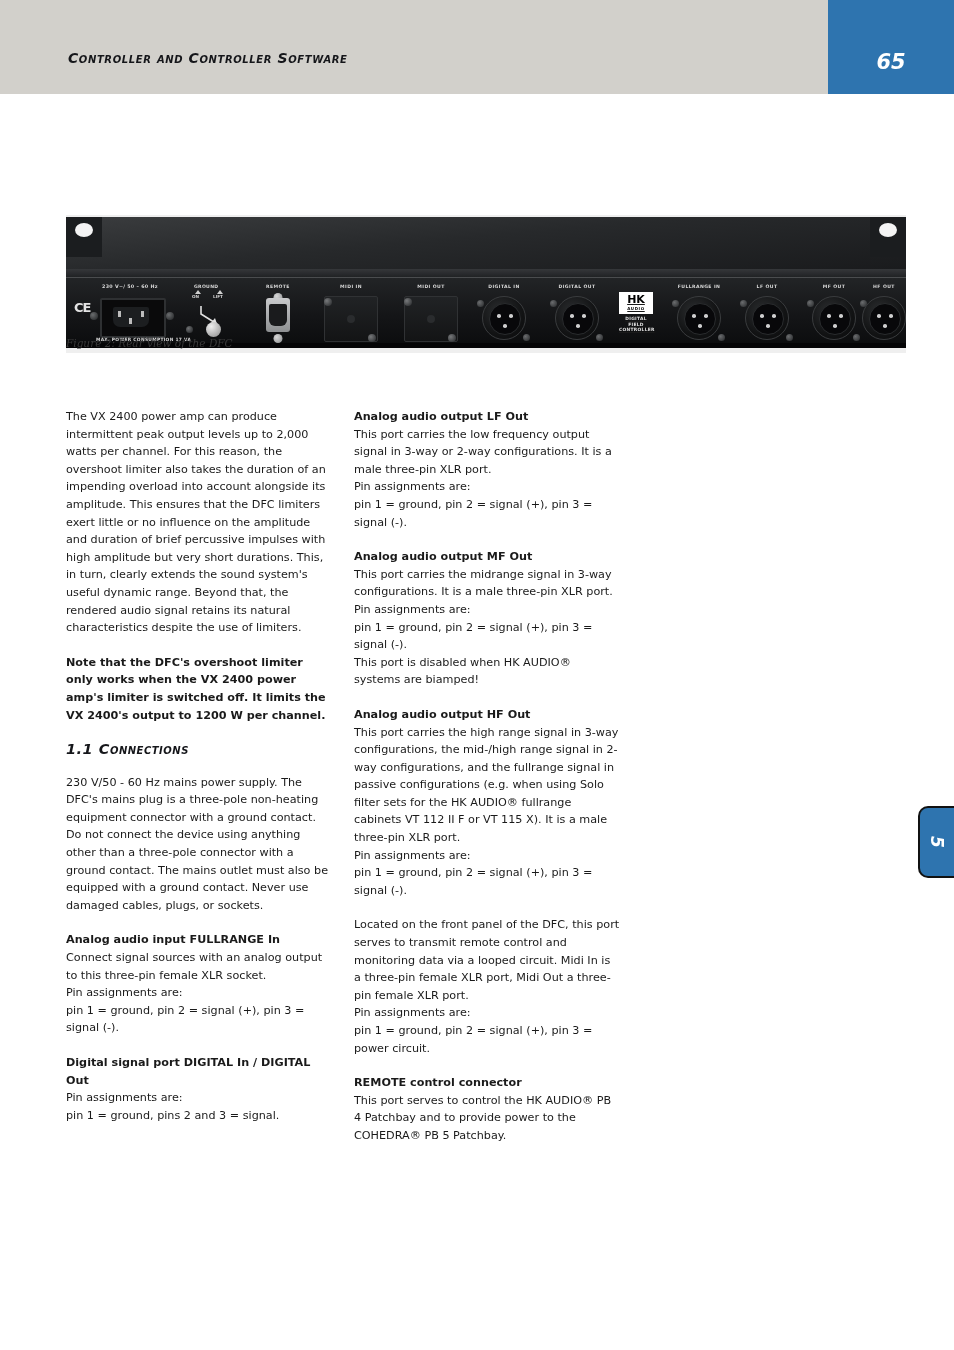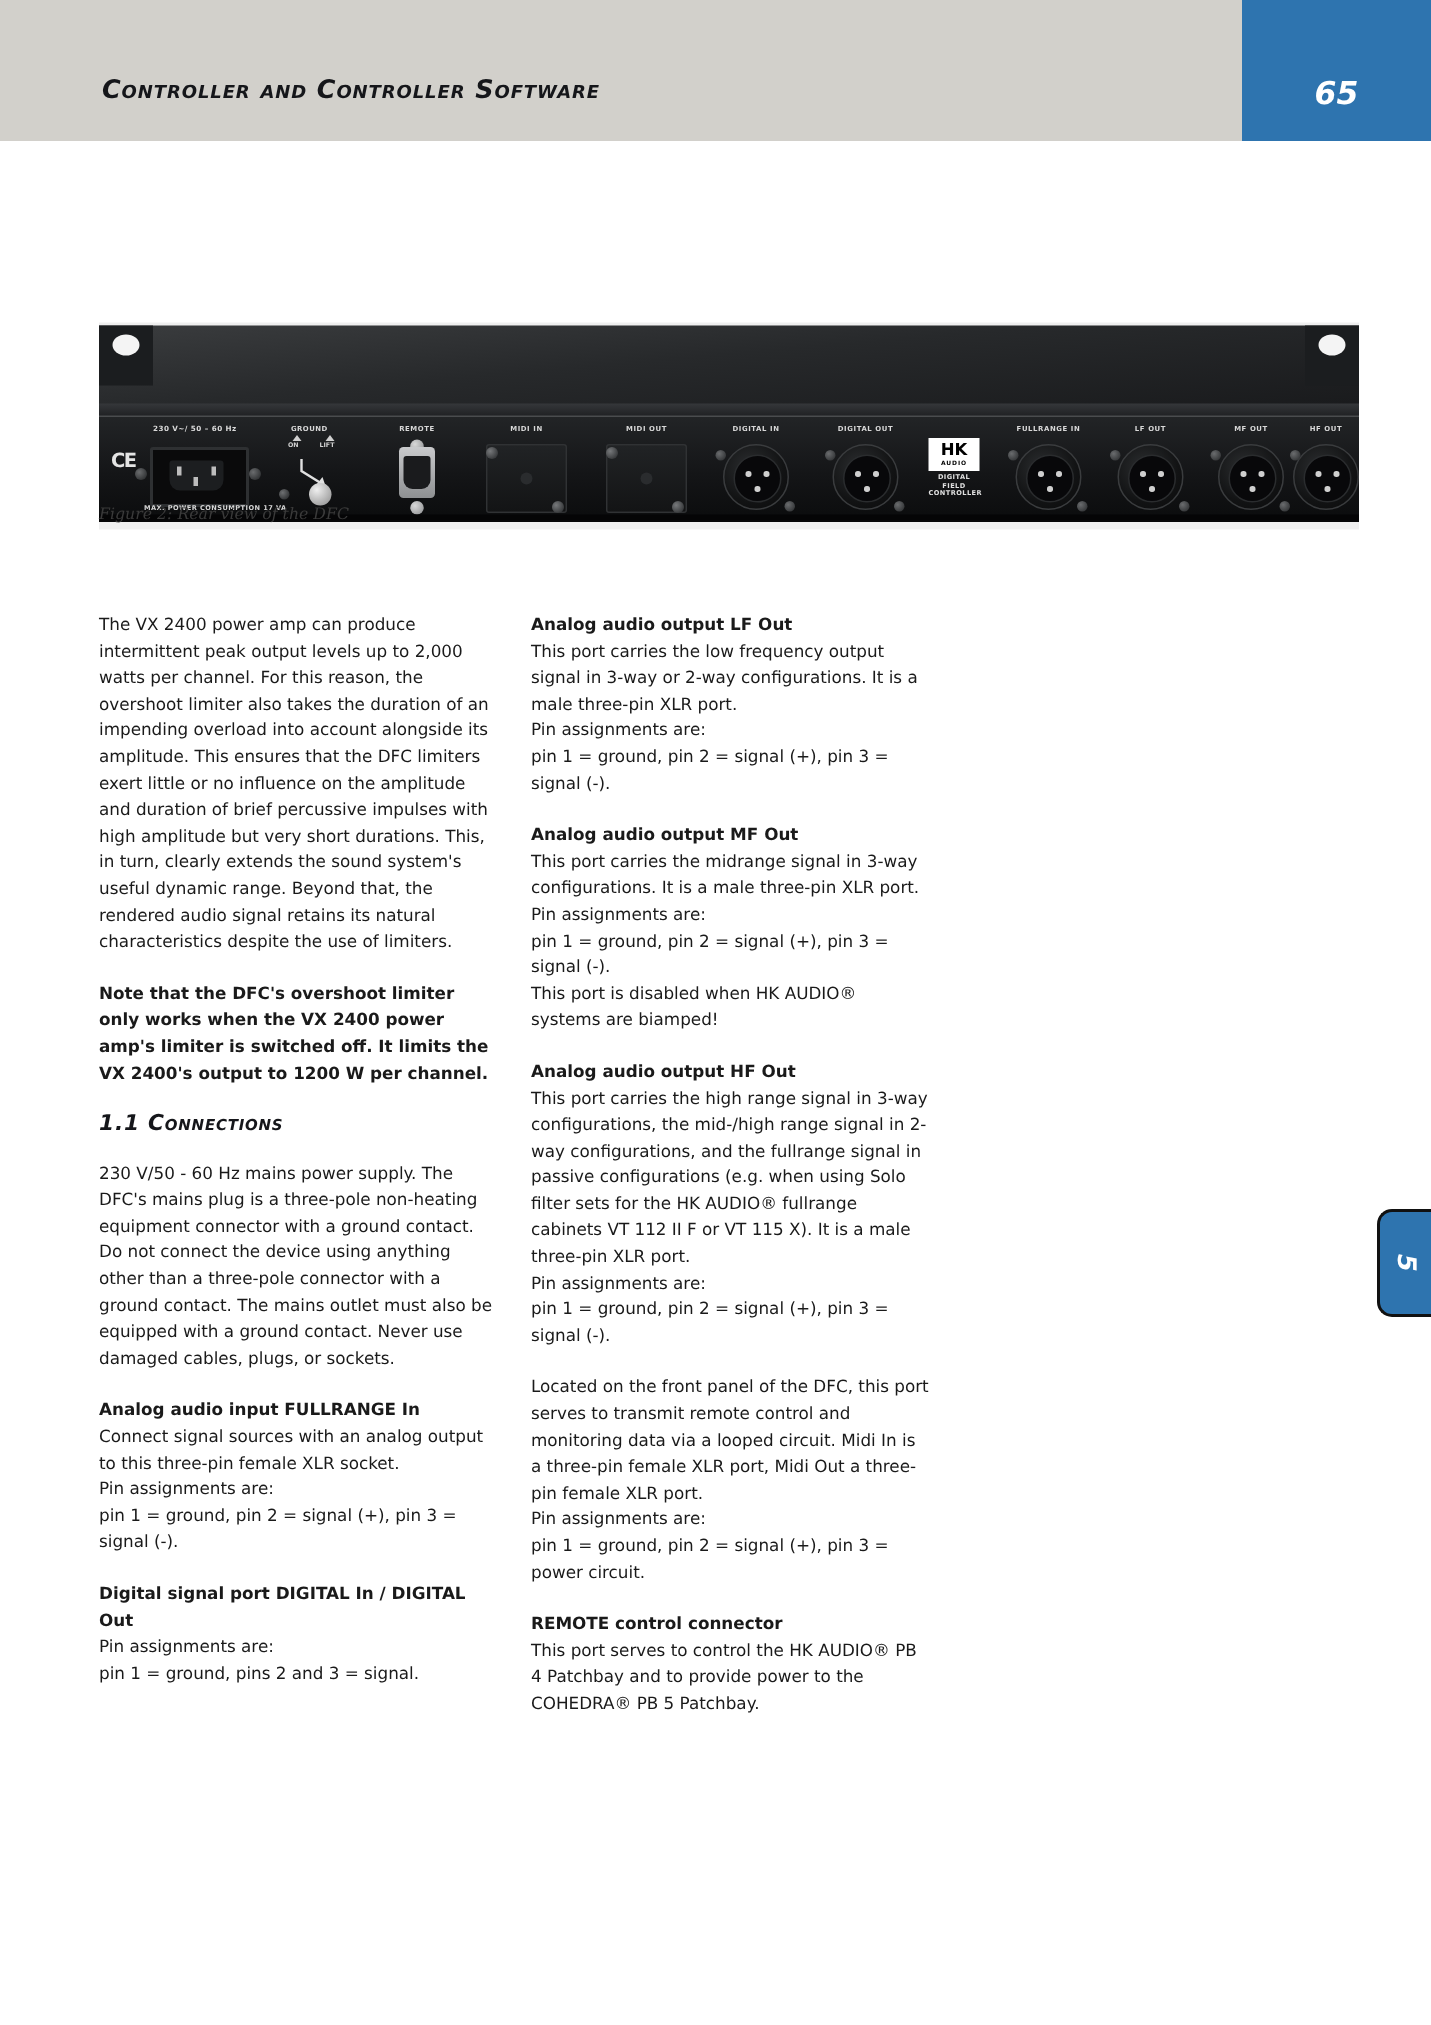--- a/index.html
+++ b/index.html
@@ -24,21 +24,21 @@
     height: 94px;
     background: #d2d0cb;
   }
   .header-title {
     position: absolute;
     left: 68px;
     top: 50px;
     font-family: "DejaVu Sans", sans-serif;
     font-style: italic;
     font-weight: bold;
-    font-size: 17px;
+    font-size: 14px;
     letter-spacing: 0.6px;
     font-variant: small-caps;
     color: #15161a;
     white-space: nowrap;
   }
   .page-number-block {
     position: absolute;
     right: 0; top: 0;
     width: 126px;
     height: 94px;
@@ -317,20 +317,21 @@
     border-radius: 50%;
     background: radial-gradient(circle at 35% 35%, #77797b, #212325);
   }
 
   .hk-logo {
     position: absolute;
     top: 14px;
     left: 50%;
     transform: translateX(-50%);
     width: 34px;
+    text-decoration: underline;
   }
   .hk-mark {
     width: 34px; height: 22px;
     background: #ffffff;
     color: #000;
     font-family: "DejaVu Sans", sans-serif;
     font-weight: bold;
     font-size: 11px;
     line-height: 13px;
     text-align: center;

